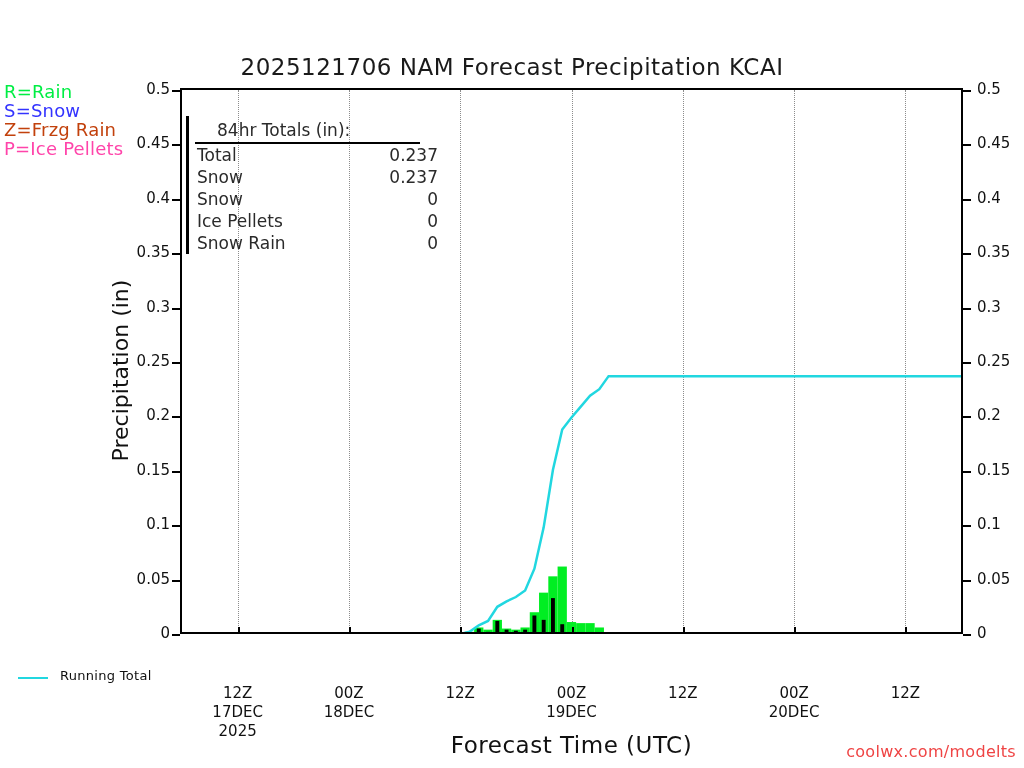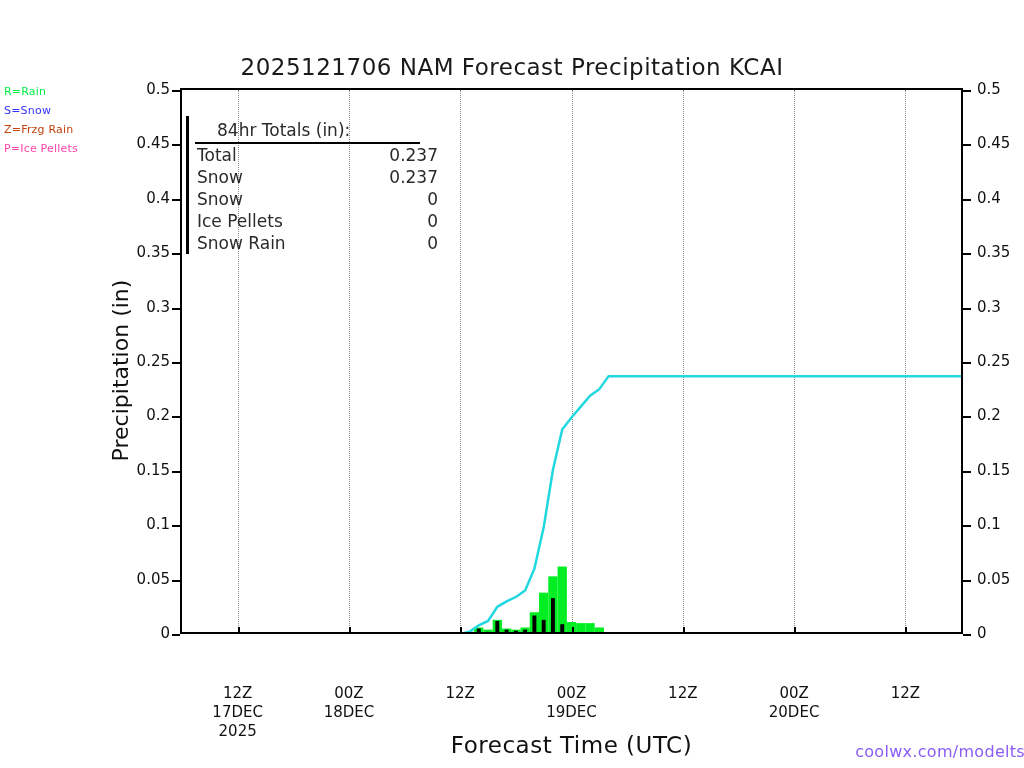--- a/index.html
+++ b/index.html
@@ -23,21 +23,21 @@
     text-align: center;
     font-size: 23px;
     letter-spacing: 0.5px;
     color: #1a1a1a;
     white-space: nowrap;
   }
 
   
   #phase-legend { left: 4px; top: 82px; width: 150px; }
   .phase-row {
-    font-size: 11px;
+    font-size: 18px;
     line-height: 19px;
     white-space: nowrap;
     letter-spacing: 0.2px;
   }
 
   
   #plot-frame {
     left: 180px; top: 88px;
     width: 783px; height: 546px;
     border: 2px solid #000;
@@ -138,24 +138,24 @@
   .key-label {
     position: absolute; left: 52px; top: 2px;
     font-size: 13px;
     letter-spacing: 0.3px;
     color: #111;
     white-space: nowrap;
   }
 
   
   #watermark {
-    left: 9px; top: 742px; width: 1016px;
+    left: 0; top: 742px; width: 1016px;
     text-align: right;
     font-size: 16px;
-    color: #8b5cf6;
+    color: #ef4444;
     letter-spacing: 0.3px;
   }
 
   
   #plot-svg { position: absolute; left: 0; top: 0; }
 
   .ptype-letter {
     font-family: "DejaVu Sans Mono", monospace;
     font-size: 13px;
     font-weight: bold;
@@ -256,20 +256,24 @@
   <div class="totals-row">
     <span>Snow Rain</span>
     <span>0</span>
   </div>
 </div>
 
 <div id="x-axis-ticks"></div>
 <div class="abs" id="x-axis-title">Forecast Time (UTC)</div>
 
 <div class="abs" id="series-key">
+  <div class="key-row">
+    <span class="key-line"></span>
+    <span class="key-label">Running Total</span>
+  </div>
 </div>
 
 <div class="abs" id="watermark">coolwx.com/modelts</div>
 
 <div class="ytick-left" style="top: 624px; left: 0px; width: 170px; text-align: right;">0</div>
 <div class="tick-mark-l" style="top: 634px;"></div>
 <div class="ytick-right" style="top: 624px; left: 977px;">0</div>
 <div class="tick-mark-r" style="top: 634px;"></div>
 <div class="ytick-left" style="top: 569.6px; left: 0px; width: 170px; text-align: right;">0.05</div>
 <div class="tick-mark-l" style="top: 579.6px;"></div>

